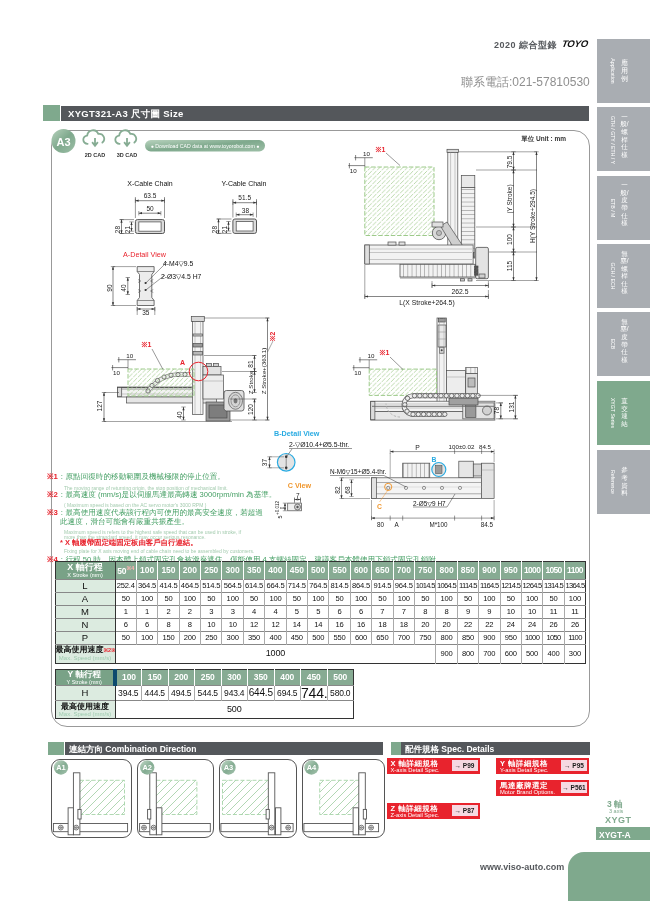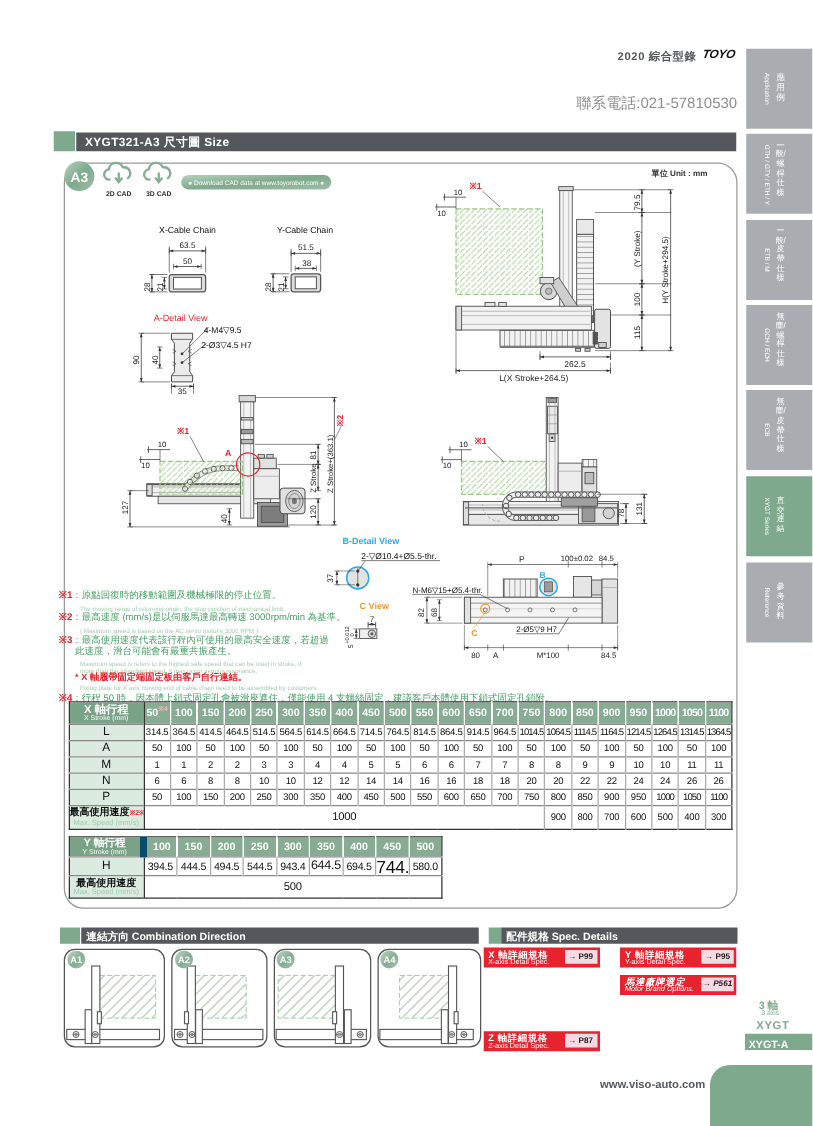--- a/index.html
+++ b/index.html
@@ -573,21 +573,21 @@
           <td class="hdrN">800</td>
           <td class="hdrN">850</td>
           <td class="hdrN">900</td>
           <td class="hdrN">950</td>
           <td class="hdrN" style="letter-spacing:-0.7px;">1000</td>
           <td class="hdrN" style="letter-spacing:-0.7px;">1050</td>
           <td class="hdrN" style="letter-spacing:-0.7px;">1100</td>
 </tr>
 <tr style="height:13px;border-top:1px solid #888;">
 <td class="lbl" style="border-right:1px solid #333;">L</td>
-<td class="val">314.5</td>
+<td class="val">252.4</td>
           <td class="val">364.5</td>
           <td class="val">414.5</td>
           <td class="val">464.5</td>
           <td class="val">514.5</td>
           <td class="val">564.5</td>
           <td class="val">614.5</td>
           <td class="val">664.5</td>
           <td class="val">714.5</td>
           <td class="val">764.5</td>
           <td class="val">814.5</td>
@@ -722,21 +722,21 @@
 </div>
 
 <div class="abs" style="left:54.5px;top:669px;">
 <table class="ytab" style="width:298px;border:1px solid #333;border-bottom:1.5px solid #333;">
 <colgroup>
         <col style="width:60px;">
         <col span="9" style="width:26.5px;">
       </colgroup>
 <tbody>
         <tr style="height:16px;">
-<td class="hdr1" style="border-right:6px solid #0c4a6e;">
+<td class="hdr1" style="border-right:4px solid #0c4a6e;">
             <div style="font-size:8.5px;font-weight:bold;line-height:9px;">Y 軸行程</div>
             <div style="font-size:5.5px;line-height:6px;">Y Stroke (mm)</div>
           </td>
 <td class="hdrN">100</td>
           <td class="hdrN">150</td>
           <td class="hdrN">200</td>
           <td class="hdrN">250</td>
           <td class="hdrN">300</td>
           <td class="hdrN">350</td>
           <td class="hdrN">400</td>
@@ -849,26 +849,26 @@
 <div class="spec" style="left:386.5px;top:757.5px;">
     <div class="t1">X 軸詳細規格</div>
     <div class="t2">X-axis Detail Spec.</div>
     <div class="pg">→ P99</div>
   </div>
 <div class="spec" style="left:496px;top:757.5px;">
     <div class="t1">Y 軸詳細規格</div>
     <div class="t2">Y-axis Detail Spec.</div>
     <div class="pg">→ P95</div>
   </div>
-<div class="spec" style="left:386.5px;top:825px;">
+<div class="spec" style="left:386.5px;top:803px;">
     <div class="t1">Z 軸詳細規格</div>
     <div class="t2">Z-axis Detail Spec.</div>
     <div class="pg">→ P87</div>
   </div>
-<div class="spec" style="left:496px;top:779.5px;font-style:italic;">
+<div class="spec" style="left:496px;top:779.5px;">
     <div class="t1">馬達廠牌選定</div>
     <div class="t2">Motor Brand Options.</div>
     <div class="pg">→ P561</div>
   </div>
 
 <div class="abs" style="left:480px;top:862px;font-size:9px;font-weight:bold;color:#55585c;">www.viso-auto.com</div>
 <div class="abs" style="left:607px;top:798.5px;font-size:8.5px;font-weight:bold;color:#7fa98d;">3 軸</div>
 <div class="abs" style="left:609px;top:808px;font-size:5.5px;color:#7fa98d;">3 axis</div>
 <div class="abs" style="left:605px;top:814.5px;font-size:9px;font-weight:bold;color:#7fa98d;letter-spacing:0.5px;">XYGT</div>
 <div class="abs" style="left:595.5px;top:827px;width:54.5px;height:13px;background:#7fa98d;"></div>

